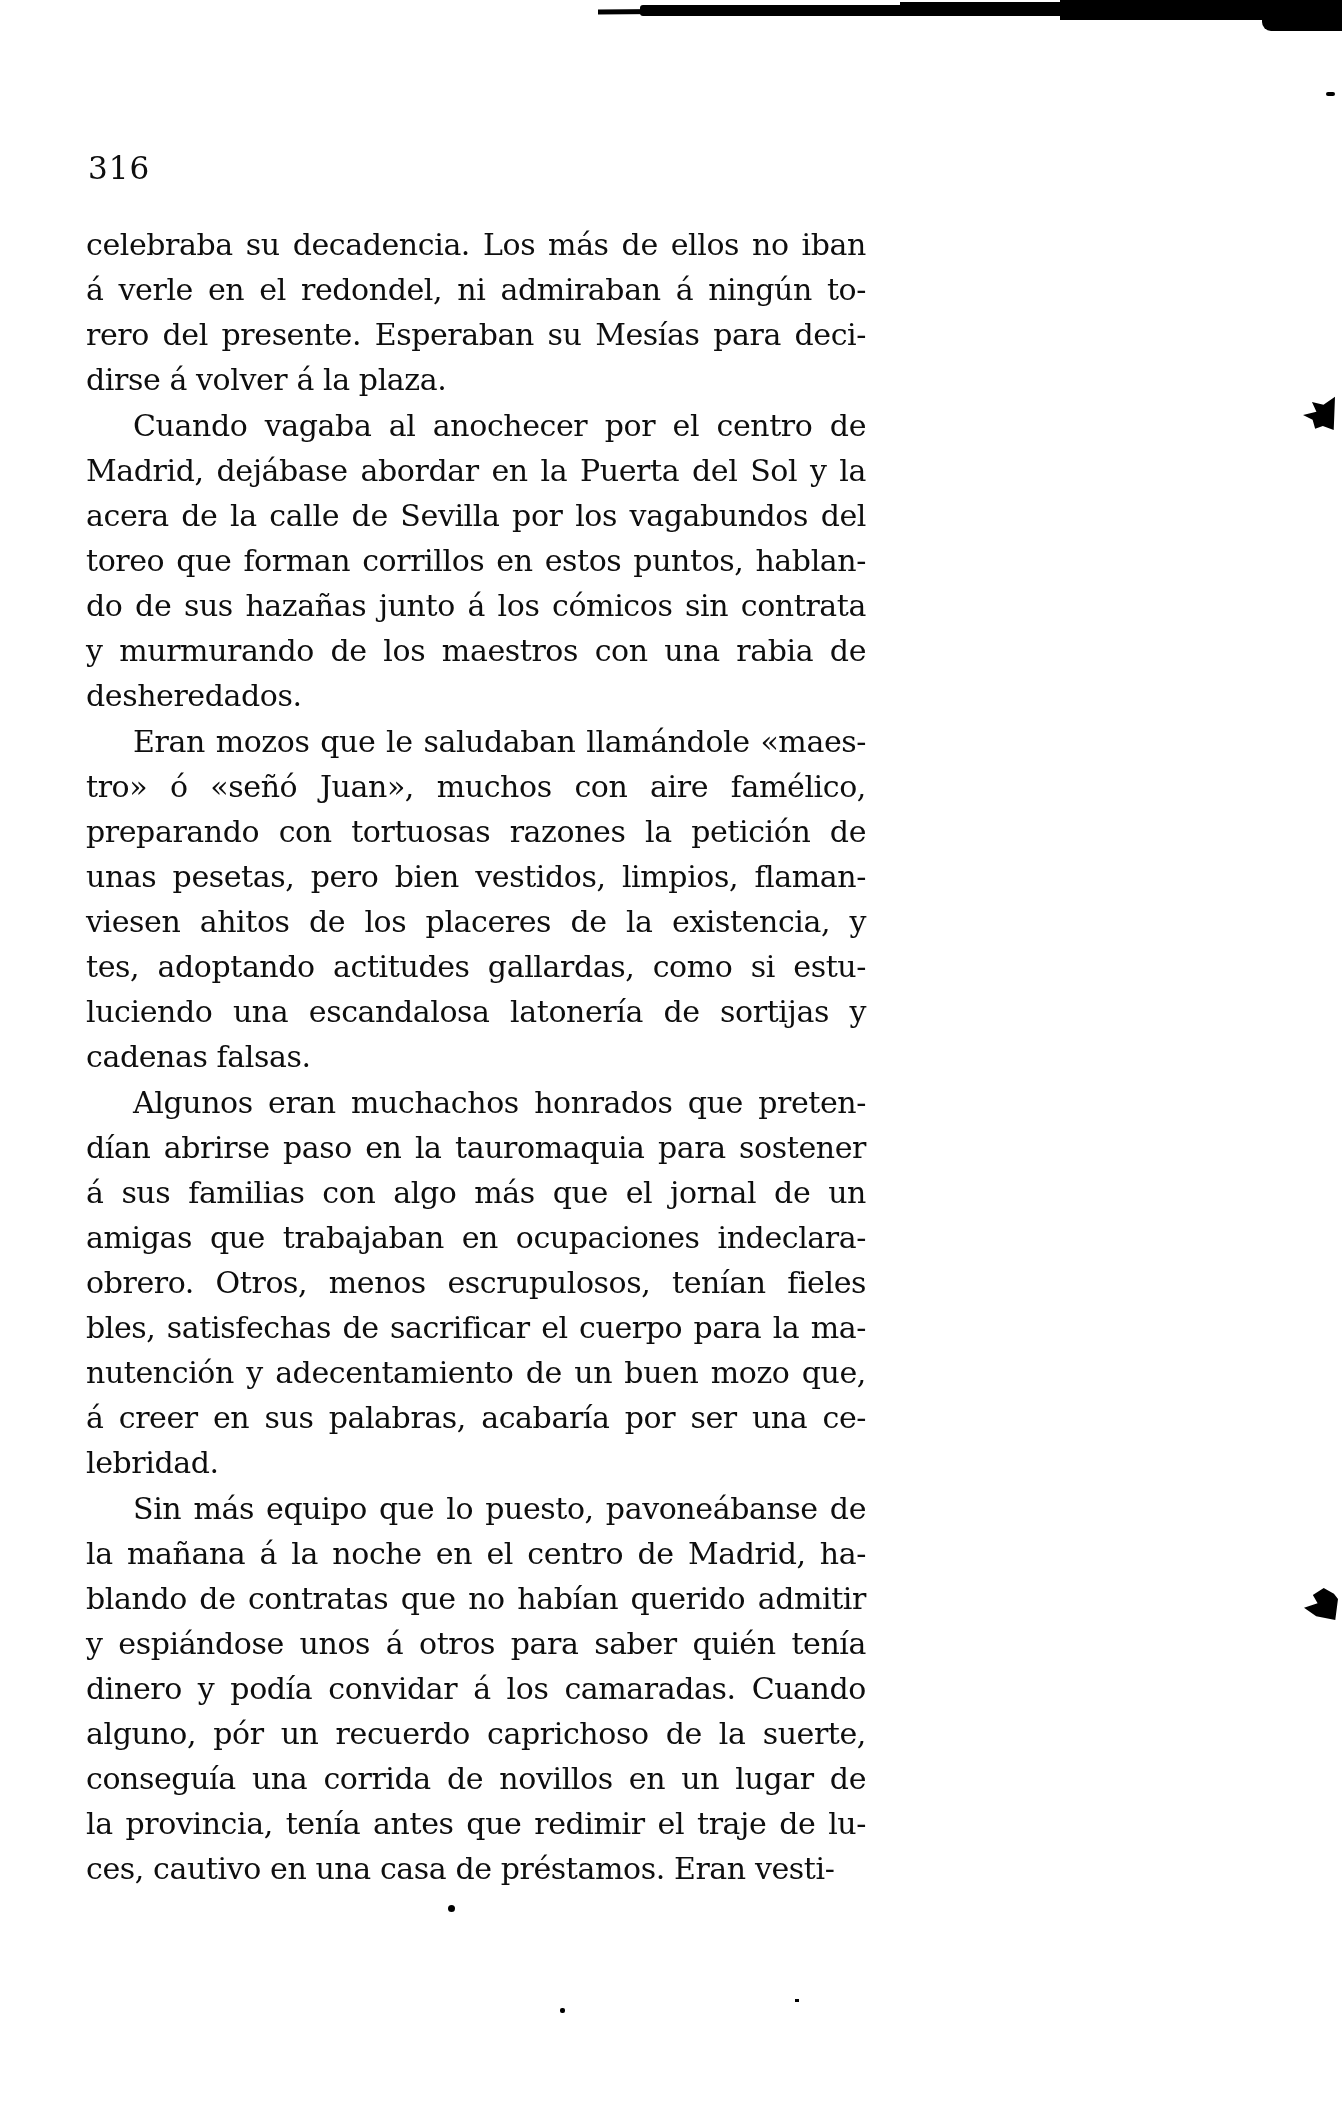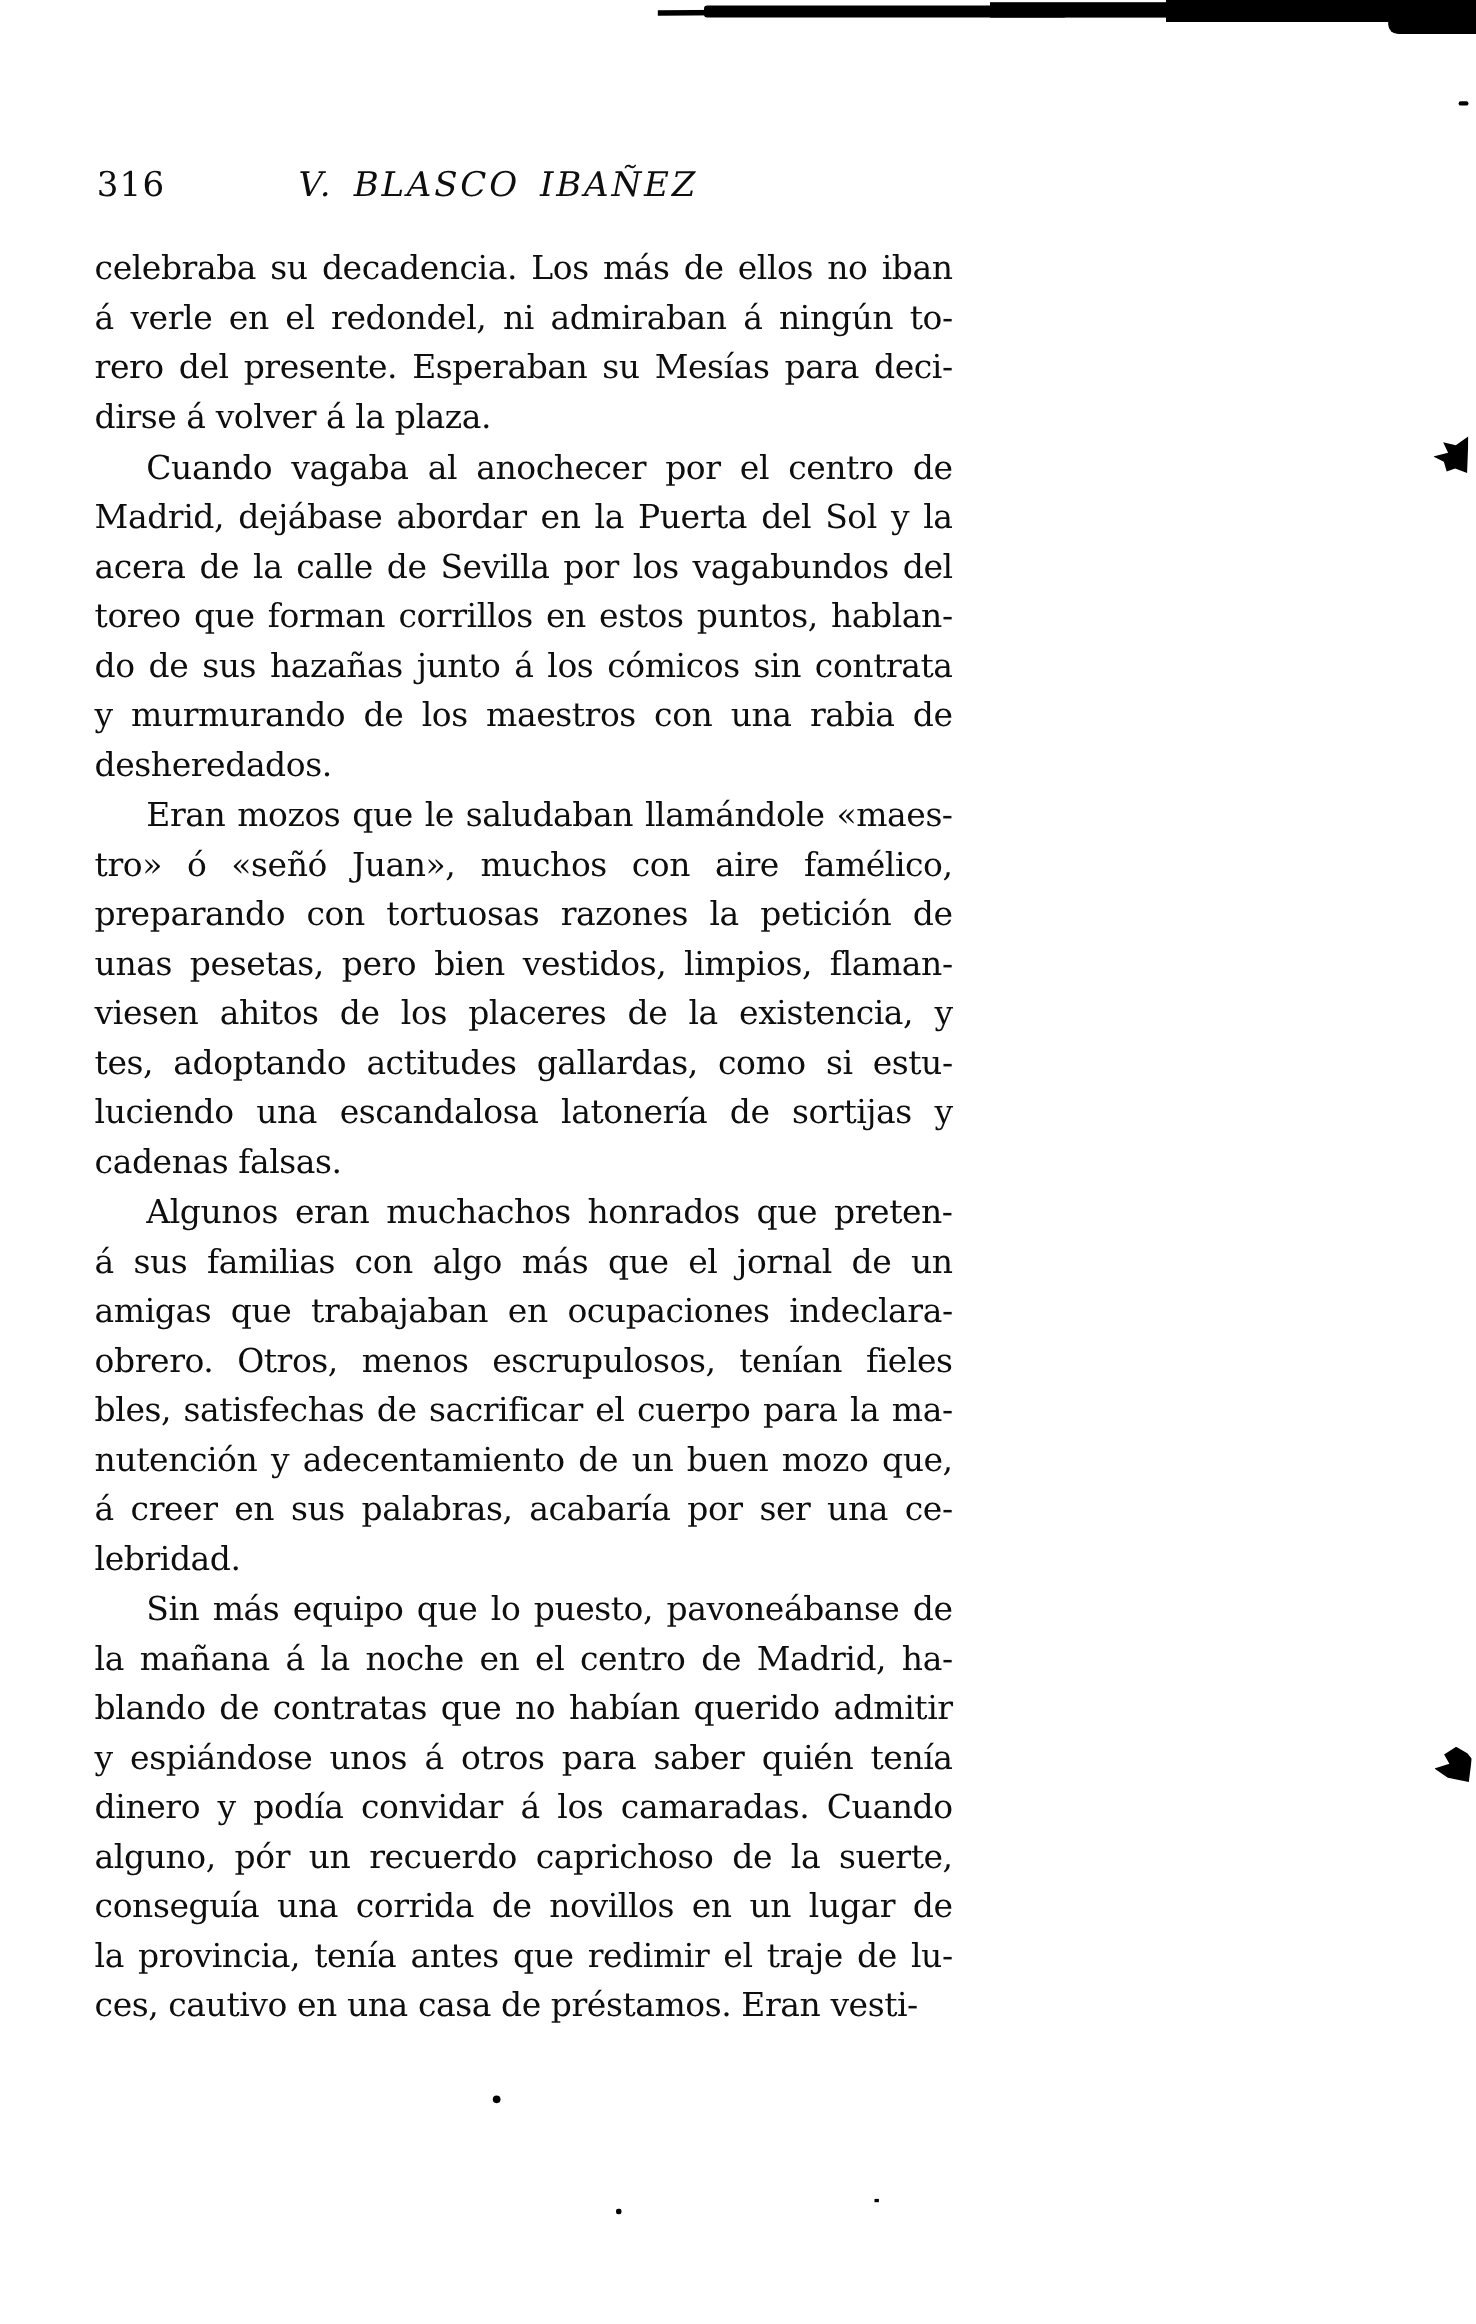--- a/index.html
+++ b/index.html
@@ -101,21 +101,20 @@
   <div class="artifact bar-5"></div>
   <div class="artifact speck-a"></div>
   <div class="artifact blob-right-1"></div>
   <div class="artifact blob-right-2"></div>
   <div class="artifact dot-1"></div>
   <div class="artifact speck-b"></div>
   <div class="artifact speck-c"></div>
 
   <div class="header">
     <span class="page-number">316</span>
-    <span class="running-title">V. BLASCO IBAÑEZ</span>
   </div>
 
   <div class="text-block">
       <div class="paragraph">
         <div class="line">celebraba su decadencia. Los más de ellos no iban</div>
         <div class="line">á verle en el redondel, ni admiraban á ningún to-</div>
         <div class="line">rero del presente. Esperaban su Mesías para deci-</div>
         <div class="line para-last">dirse á volver á la plaza.</div>
       </div>
       <div class="paragraph">
@@ -132,20 +131,21 @@
         <div class="line">tro» ó «señó Juan», muchos con aire famélico,</div>
         <div class="line">preparando con tortuosas razones la petición de</div>
         <div class="line">unas pesetas, pero bien vestidos, limpios, flaman-</div>
         <div class="line">viesen ahitos de los placeres de la existencia, y</div>
         <div class="line">tes, adoptando actitudes gallardas, como si estu-</div>
         <div class="line">luciendo una escandalosa latonería de sortijas y</div>
         <div class="line para-last">cadenas falsas.</div>
       </div>
       <div class="paragraph">
         <div class="line indented">Algunos eran muchachos honrados que preten-</div>
+        <div class="line">dían abrirse paso en la tauromaquia para sostener</div>
         <div class="line">á sus familias con algo más que el jornal de un</div>
         <div class="line">amigas que trabajaban en ocupaciones indeclara-</div>
         <div class="line">obrero. Otros, menos escrupulosos, tenían fieles</div>
         <div class="line">bles, satisfechas de sacrificar el cuerpo para la ma-</div>
         <div class="line">nutención y adecentamiento de un buen mozo que,</div>
         <div class="line">á creer en sus palabras, acabaría por ser una ce-</div>
         <div class="line para-last">lebridad.</div>
       </div>
       <div class="paragraph">
         <div class="line indented">Sin más equipo que lo puesto, pavoneábanse de</div>

